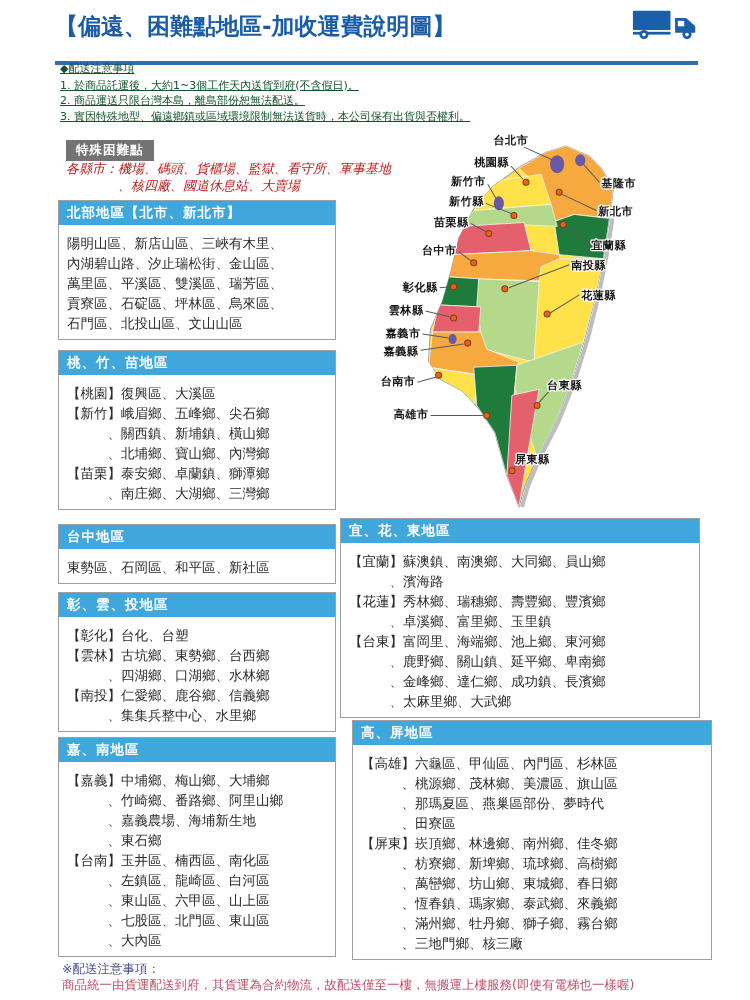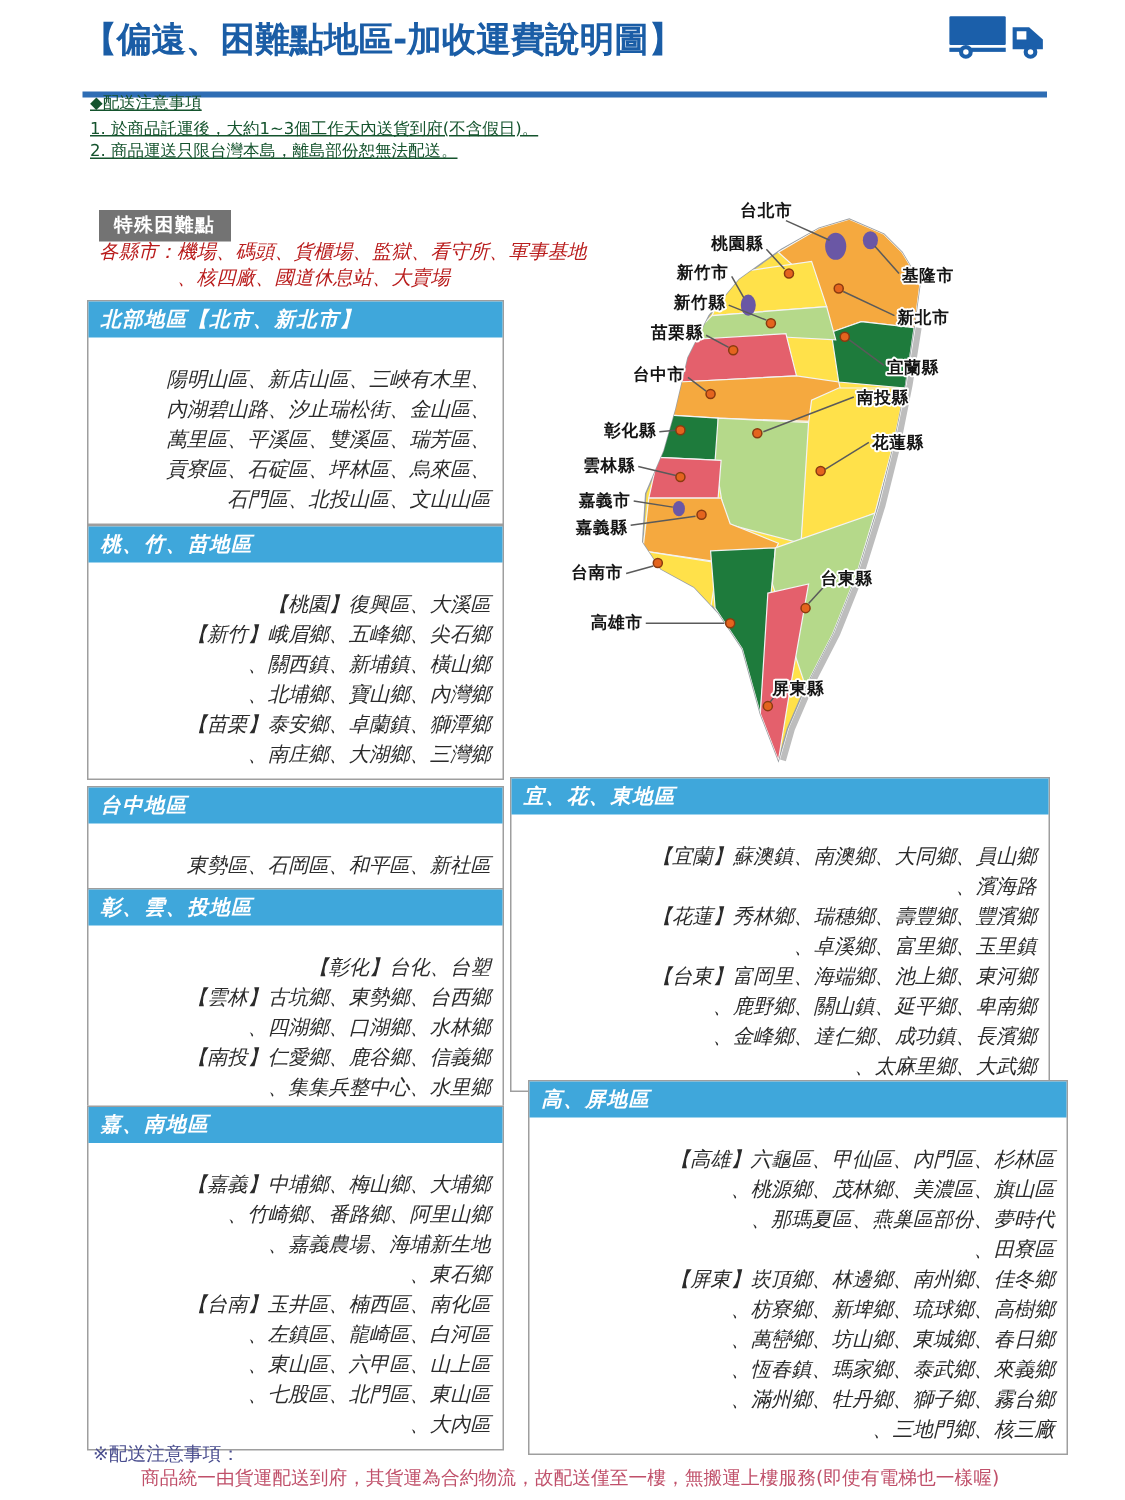--- a/index.html
+++ b/index.html
@@ -15,43 +15,43 @@
   .title-text{color:#1A5DA6;font-size:23px;font-weight:bold;letter-spacing:0px;white-space:nowrap;}
   
   .notice{left:60px;top:62px;width:620px;font-size:11px;line-height:14.5px;color:#14532d;text-decoration:underline;}
   .notice .nh{margin-bottom:2px;}
   .notice .ni{margin-top:1px;}
   
   .sp-badge{left:66px;top:140px;background:#737373;color:#fff;font-size:12.5px;
     font-weight:bold;padding:2px 10px;letter-spacing:1px;}
   .sp-lines{left:66px;top:161px;font-size:13px;line-height:16.5px;color:#b91c1c;white-space:pre;font-style:italic;}
   
-  .rbox{border:1px solid #9E9E9E;background:#fff;font-style:italic;}
+  .rbox{border:1px solid #9E9E9E;background:#fff;}
   .rbox .hd{background:#3FA7DB;color:#fff;font-weight:bold;font-size:13.5px;
     padding:3px 8px;letter-spacing:1px;}
-  .rbox .bd{padding:18px 8px 6px 8px;font-size:13.5px;line-height:20px;white-space:pre;text-align:right;}
+  .rbox .bd{padding:8px 8px 6px 8px;font-size:13.5px;line-height:20px;white-space:pre;}
   .b1{left:58px;top:200px;width:276px;}
   .b2{left:58px;top:350px;width:276px;}
   .b3{left:58px;top:524px;width:276px;}
   .b4{left:58px;top:592px;width:276px;}
   .b5{left:58px;top:737px;width:276px;}
   .b6{left:340px;top:518px;width:358px;}
   .b7{left:352px;top:720px;width:358px;}
   
   .map-wrap{left:368px;top:126px;width:322px;height:392px;}
   .map-wrap svg{display:block;}
   .mlabel{font-size:11px;font-weight:bold;fill:#141414;stroke:#ffffff;stroke-width:2.5px;
     paint-order:stroke;stroke-linejoin:round;letter-spacing:0.5px;}
   .mline{stroke:#5a5a5a;stroke-width:1;}
   .mdot{fill:#E4641E;stroke:#8a3a10;stroke-width:1;}
   .region{stroke:#f3f3f3;stroke-width:0.8;}
   
   .footer{left:62px;top:961px;width:660px;font-size:12.5px;line-height:16px;}
   .footer .fh{color:#4A4E8F;}
-  .footer .ft{color:#C0506A;margin-left:32px;}
+  .footer .ft{color:#C0506A;}
 </style>
 </head>
 <body>
 
 <div class="abs title-bar">
   <span class="title-text">【偏遠、困難點地區-加收運費說明圖】</span>
   <span>
     <svg width="66" height="33" viewBox="0 0 72 36">
       <g fill="#1B5FAA">
         <rect x="1" y="3" width="41" height="21" rx="1"></rect>
@@ -65,20 +65,21 @@
       <rect x="50" y="14" width="7" height="6" fill="#fff"></rect>
     </svg>
   </span>
 </div>
 
 <div class="abs notice">
   <div class="nh">◆配送注意事項</div>
   <div>
       <div class="ni">1. 於商品託運後，大約1~3個工作天內送貨到府(不含假日)。</div>
       <div class="ni">2. 商品運送只限台灣本島，離島部份恕無法配送。</div>
+      <div class="ni">3. 實因特殊地型、偏遠鄉鎮或區域環境限制無法送貨時，本公司保有出貨與否權利。</div>
     </div>
 </div>
 
 <div class="abs sp-badge">特殊困難點</div>
 <div class="abs sp-lines"><div>各縣市：機場、碼頭、貨櫃場、監獄、看守所、軍事基地</div><div>　　　　、核四廠、國道休息站、大賣場</div></div>
 
 <div class="abs rbox b1">
   <div class="hd">北部地區【北市、新北市】</div>
   <div class="bd"><div>陽明山區、新店山區、三峽有木里、</div><div>內湖碧山路、汐止瑞松街、金山區、</div><div>萬里區、平溪區、雙溪區、瑞芳區、</div><div>貢寮區、石碇區、坪林區、烏來區、</div><div>石門區、北投山區、文山山區</div></div>
 </div>

